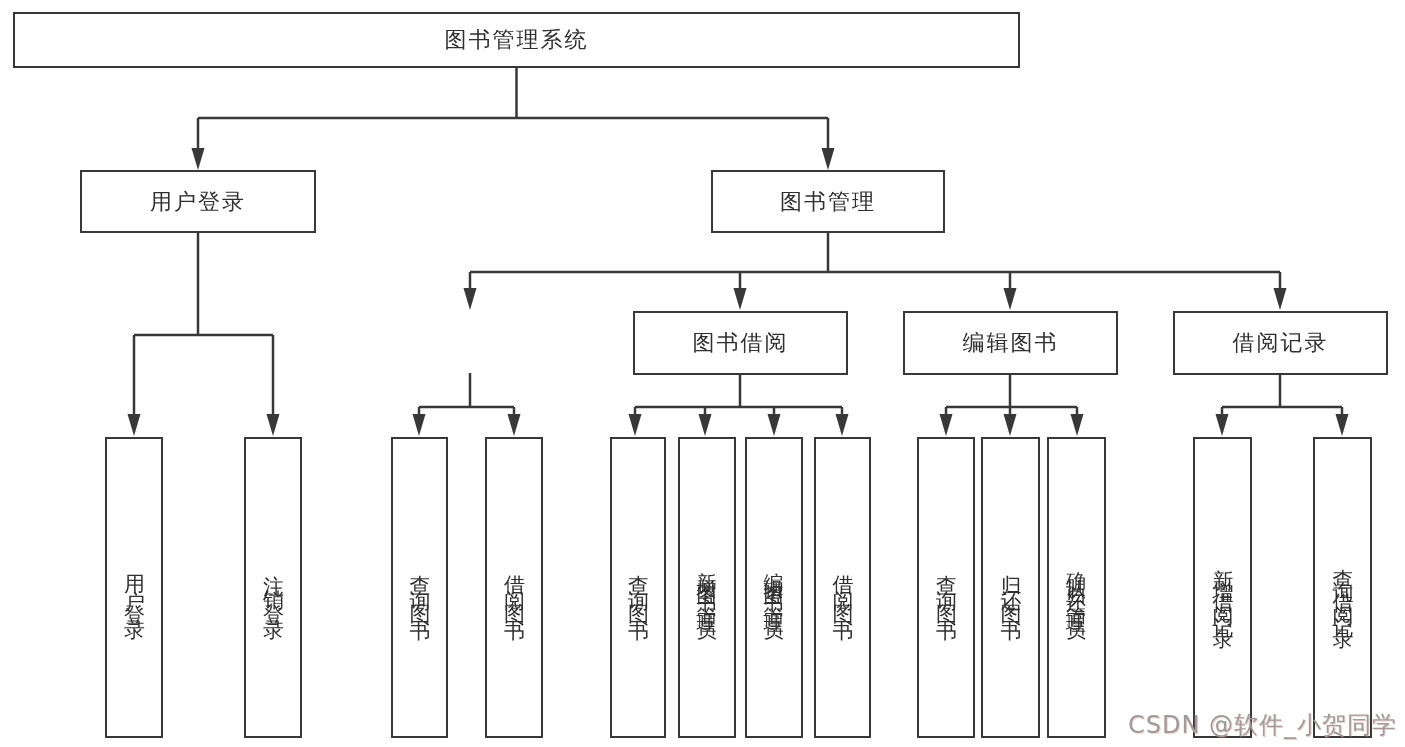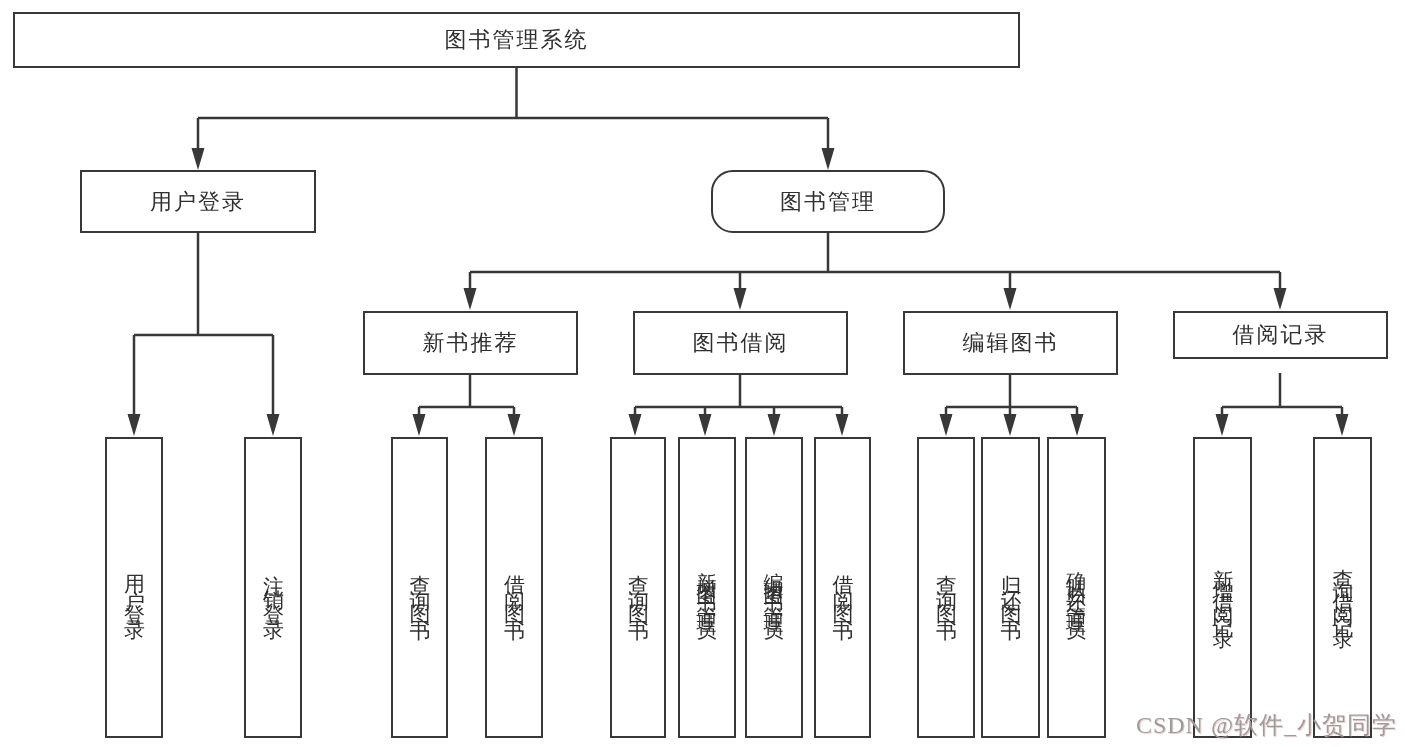--- a/index.html
+++ b/index.html
@@ -1,17 +1,17 @@
 <!DOCTYPE html>
 <html><head>
 <meta charset="utf-8">
 <style>
   html,body{margin:0;padding:0;background:#ffffff;}
   body{font-family:"DejaVu Sans","Liberation Sans",sans-serif;}
-  #stage{position:relative;width:1405px;height:747px;background:#ffffff;overflow:hidden;font-family:Liberation Serif, serif;}
+  #stage{position:relative;width:1405px;height:747px;background:#ffffff;overflow:hidden;}
   .box{position:absolute;border:2.5px solid #383838;background:#ffffff;display:flex;
        align-items:center;justify-content:center;color:#2f2f2f;box-sizing:border-box;}
   .hbox{font-size:22px;letter-spacing:2px;}
   .root{font-size:22px;letter-spacing:2px;}
   .leaf{top:437px;height:301px;}
   .leaf-text{writing-mode:vertical-lr;text-orientation:mixed;font-size:21px;
              letter-spacing:15px;line-height:1;white-space:nowrap;}
   .leaf-text.med{letter-spacing:12px;}
   .leaf-text.tight{letter-spacing:7px;font-size:20px;}
   #connectors{position:absolute;left:0;top:0;width:1405px;height:747px;pointer-events:none;}
@@ -63,34 +63,31 @@
     </g>
   </svg>
 
   <div class="box root" style="left:13px;top:12px;width:1007px;height:56px;">
     <span>图书管理系统</span>
   </div>
 
   <div class="box hbox" style="left:80px;top:170px;width:236px;height:63px;">
     <span>用户登录</span>
   </div>
-  <div class="box hbox" style="left:711px;top:170px;width:234px;height:63px;border-radius:22px;">
+  <div class="box hbox" style="left:711px;top:170px;width:234px;height:63px;">
     <span>图书管理</span>
   </div>
 
-  <div class="box hbox" style="left:363px;top:311px;width:215px;height:64px;">
-    <span>新书推荐</span>
-  </div>
   <div class="box hbox" style="left:633px;top:311px;width:215px;height:64px;">
     <span>图书借阅</span>
   </div>
   <div class="box hbox" style="left:903px;top:311px;width:215px;height:64px;">
     <span>编辑图书</span>
   </div>
-  <div class="box hbox" style="left:1173px;top:311px;width:215px;height:48px;justify-content:center;">
+  <div class="box hbox" style="left:1173px;top:311px;width:215px;height:64px;justify-content:center;">
     <span>借阅记录</span>
   </div>
 
   <div class="box leaf" style="left:105px;width:58px;">
     <span class="leaf-text">用户登录</span>
   </div>
   <div class="box leaf" style="left:244px;width:58px;">
     <span class="leaf-text">注销登录</span>
   </div>
 

